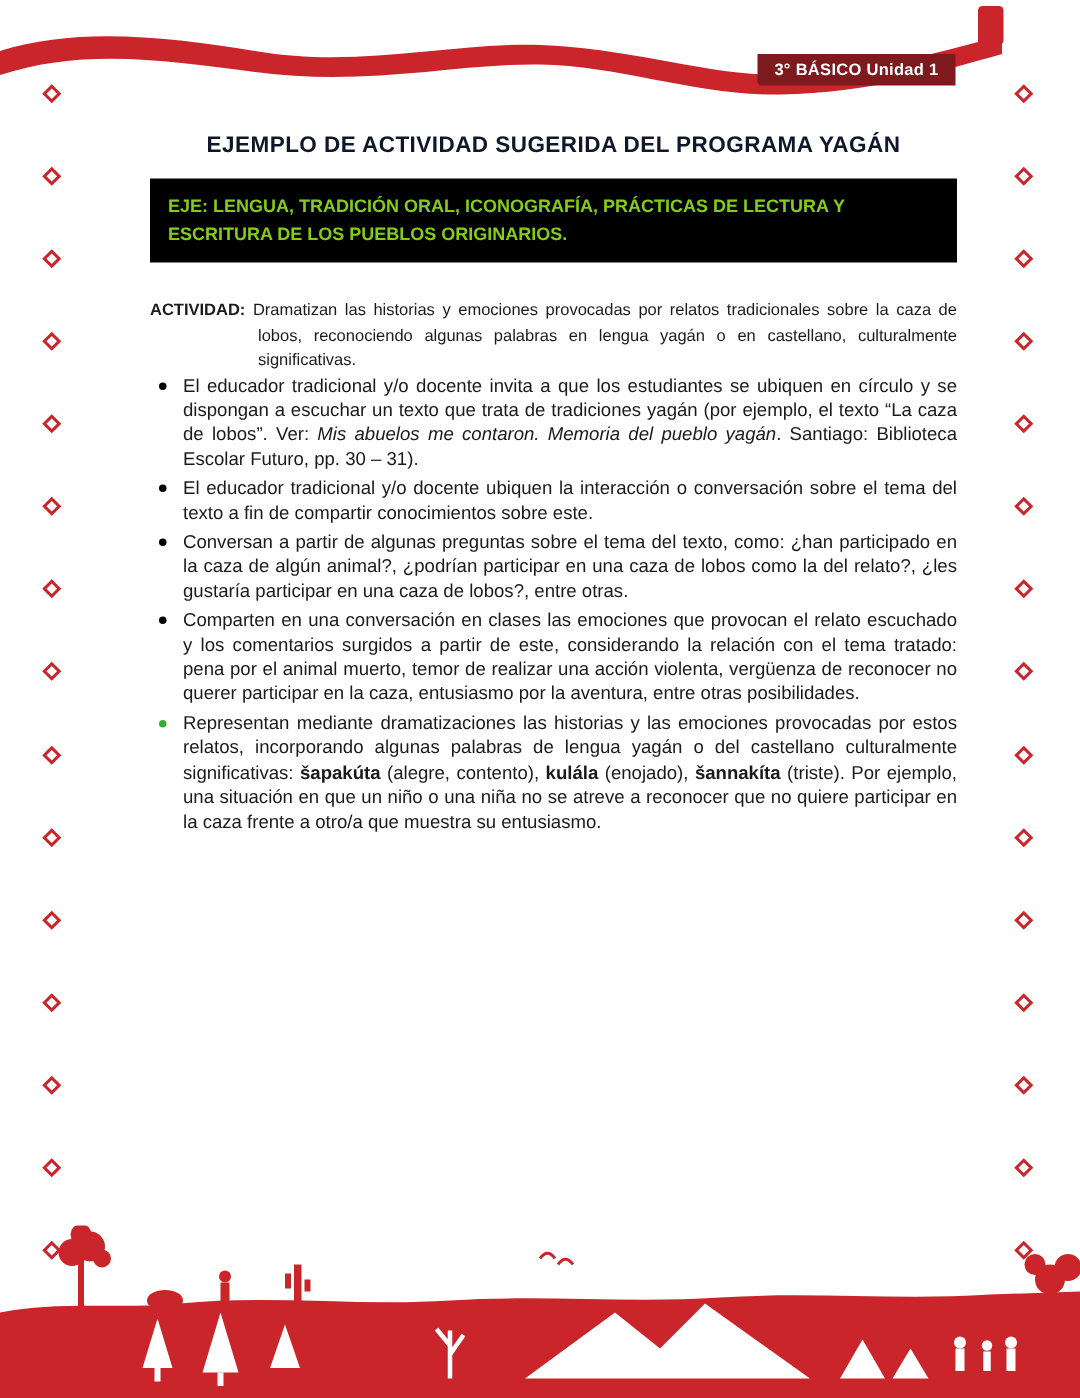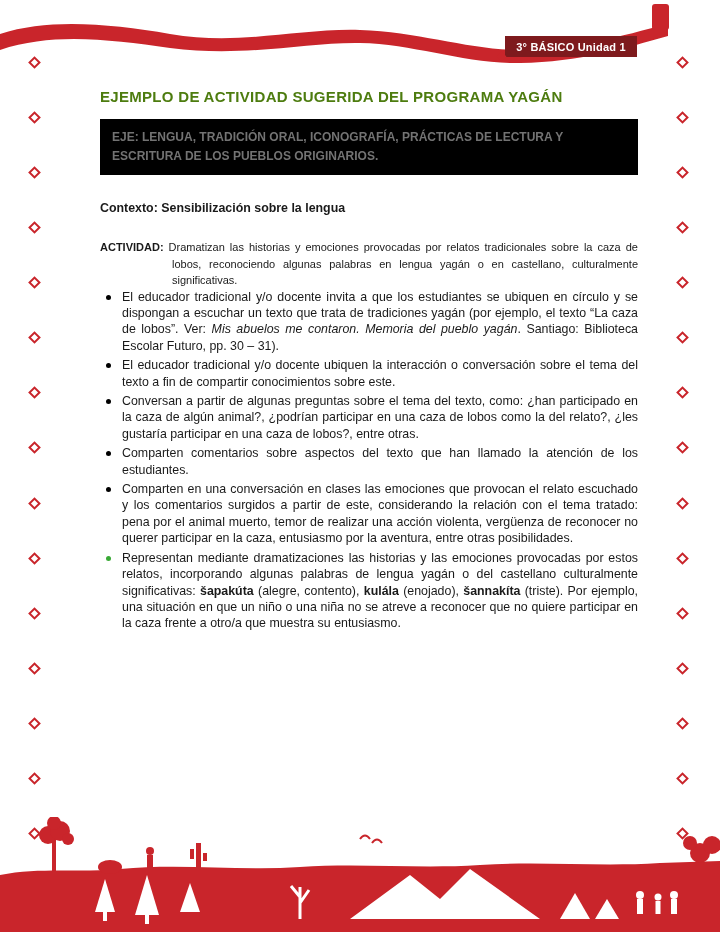--- a/index.html
+++ b/index.html
@@ -39,25 +39,25 @@
   .margin-col.left  { left:26px; }
   .margin-col.right { left:674px; }
   .diamond {
     width:9px; height:9px; background:#fff;
     border:2.5px solid #c9252b; transform:rotate(45deg);
   }
 
   
   .content { position:absolute; left:100px; width:538px; top:88px; }
   .title {
-    font-weight:bold; font-size:15px; letter-spacing:0.3px;
-    color:#4d7c0f;
+    text-align:center; font-weight:bold; font-size:15px; letter-spacing:0.3px;
+    color:#0f172a;
   }
   .eje-box {
-    margin-top:14px; background:#000; color:#737373;
+    margin-top:14px; background:#000; color:#84cc16;
     font-size:12px; font-weight:bold; line-height:1.6;
     padding:9px 12px;
   }
   .context { margin-top:26px; font-size:12.4px; font-weight:bold; }
   .activity {
     margin-top:24px; font-size:11px; line-height:16.4px;
     text-align:justify; padding-left:72px; text-indent:-72px;
   }
   .bd { font-weight:bold; }
   .it { font-style:italic; }
@@ -124,41 +124,36 @@
     <span class="diamond"></span>
     <span class="diamond"></span>
     <span class="diamond"></span>
   </div>
 
   <div class="content">
     <div class="title">EJEMPLO DE ACTIVIDAD SUGERIDA DEL PROGRAMA YAGÁN</div>
 
     <div class="eje-box">EJE: LENGUA, TRADICIÓN ORAL, ICONOGRAFÍA, PRÁCTICAS DE LECTURA Y ESCRITURA DE LOS PUEBLOS ORIGINARIOS.</div>
 
-    <p class="context"><span>Contexto:</span> <span>Sensibilización sobre la lengua</span></p>
 
     <p class="activity"><span class="bd">ACTIVIDAD:</span> <span>Dramatizan las historias y emociones provocadas por relatos tradicionales sobre la caza de lobos, reconociendo algunas palabras en lengua yagán o en castellano, culturalmente significativas.</span></p>
 
 
     <ul class="examples">
       <li>
         <span class="dot"></span>
         <span><span>El educador tradicional y/o docente invita a que los estudiantes se ubiquen en círculo y se dispongan a escuchar un texto que trata de tradiciones yagán (por ejemplo, el texto “La caza de lobos”. Ver: </span><span class="it">Mis abuelos me contaron. Memoria del pueblo yagán</span><span>. Santiago: Biblioteca Escolar Futuro, pp. 30 – 31).</span></span>
       </li>
       <li>
         <span class="dot"></span>
         <span>El educador tradicional y/o docente ubiquen la interacción o conversación sobre el tema del texto a fin de compartir conocimientos sobre este.</span>
       </li>
       <li>
         <span class="dot"></span>
         <span>Conversan a partir de algunas preguntas sobre el tema del texto, como: ¿han participado en la caza de algún animal?, ¿podrían participar en una caza de lobos como la del relato?, ¿les gustaría participar en una caza de lobos?, entre otras.</span>
-      </li>
-      <li>
-        <span class="dot"></span>
-        <span>Comparten comentarios sobre aspectos del texto que han llamado la atención de los estudiantes.</span>
       </li>
       <li>
         <span class="dot"></span>
         <span>Comparten en una conversación en clases las emociones que provocan el relato escuchado y los comentarios surgidos a partir de este, considerando la relación con el tema tratado: pena por el animal muerto, temor de realizar una acción violenta, vergüenza de reconocer no querer participar en la caza, entusiasmo por la aventura, entre otras posibilidades.</span>
       </li>
       <li class="green">
         <span class="dot"></span>
         <span><span>Representan mediante dramatizaciones las historias y las emociones provocadas por estos relatos, incorporando algunas palabras de lengua yagán o del castellano culturalmente significativas: </span><span class="bd">šapakúta</span><span> (alegre, contento), </span><span class="bd">kulála</span><span> (enojado), </span><span class="bd">šannakíta</span><span> (triste). Por ejemplo, una situación en que un niño o una niña no se atreve a reconocer que no quiere participar en la caza frente a otro/a que muestra su entusiasmo.</span></span>
       </li>
     </ul>

